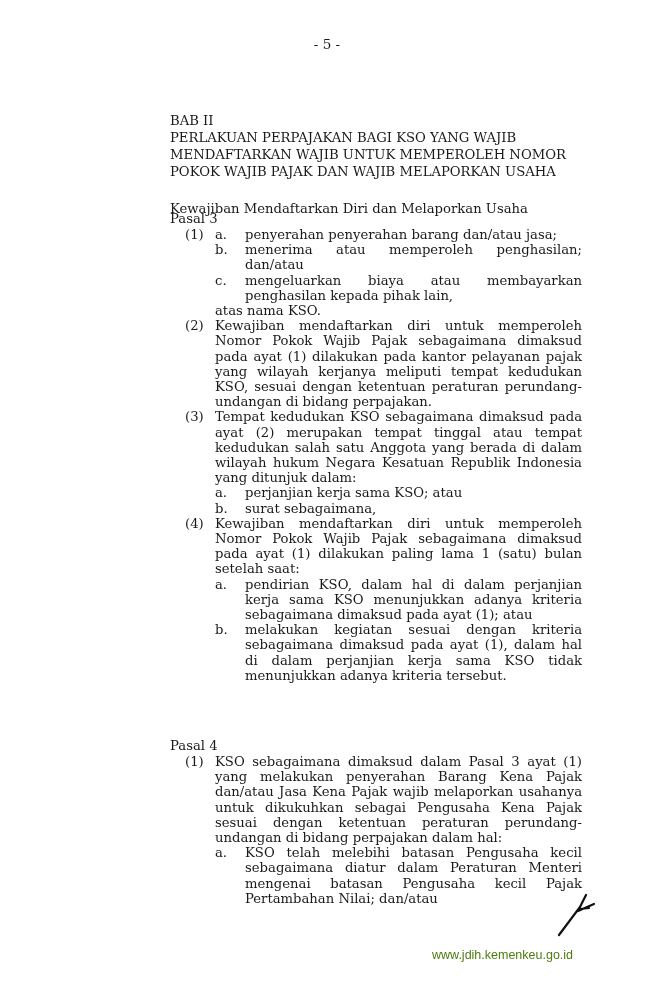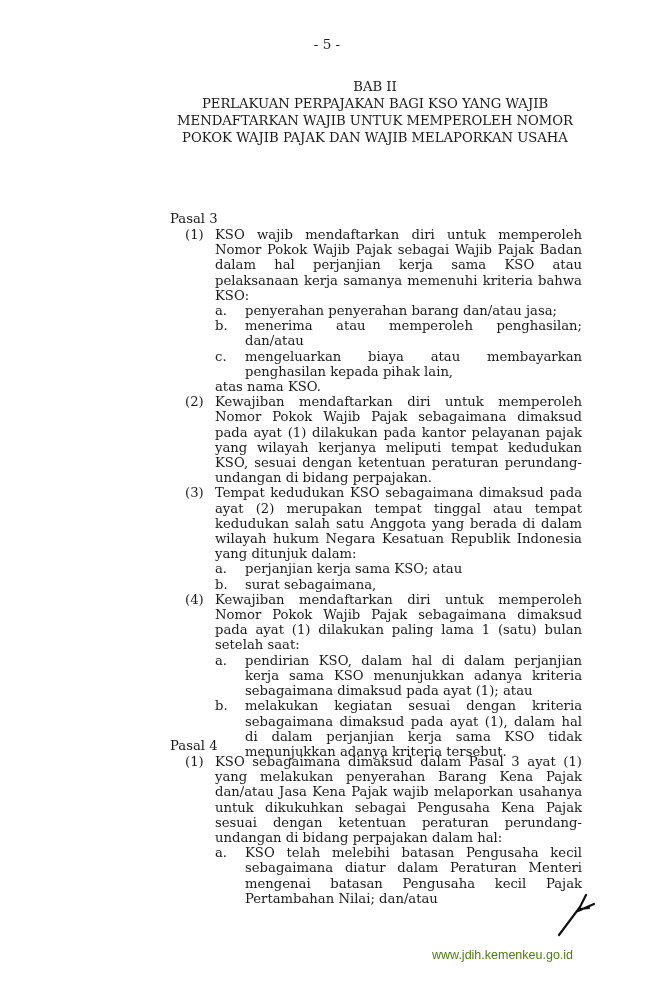--- a/index.html
+++ b/index.html
@@ -1,19 +1,19 @@
 <!DOCTYPE html>
 <html><head>
 <meta charset="utf-8">
 <style>
   html, body { margin: 0; padding: 0; background: #ffffff; }
   body { width: 654px; height: 1000px; position: relative; overflow: hidden;
          font-family: "DejaVu Serif", "Liberation Serif", serif; color: #1a1a1a; }
   .page-num { position: absolute; top: 36px; left: 0; width: 654px; text-align: center; font-size: 13.5px; }
-  .heading { position: absolute; left: 170px; width: 410px; text-align: center; font-size: 13.2px; line-height: 17px; }
+  .heading { position: absolute; left: 170px; width: 410px; text-align: left; font-size: 13.2px; line-height: 17px; margin-top: 34px; }
   .bab { top: 78px; }
   .bagian { top: 166px; }
   .pasal { position: absolute; left: 170px; width: 410px; font-size: 13.2px; }
   .body { position: absolute; left: 185px; width: 397px; font-size: 13.2px; line-height: 15.2px; }
   .ayat { position: relative; padding-left: 30px; text-align: justify; }
   .ayat-num { position: absolute; left: 0; top: 0; }
   .sub { position: relative; padding-left: 30px; text-align: justify; }
   .sub-label { position: absolute; left: 0; top: 0; }
   .closing { }
   .paraph { position: absolute; left: 556px; top: 893px; width: 40px; height: 44px; }
@@ -26,28 +26,28 @@
 <div class="page-num">- 5 -</div>
 
 <div class="heading bab">
   <div>BAB II</div>
   <div>PERLAKUAN PERPAJAKAN BAGI KSO YANG WAJIB</div>
   <div>MENDAFTARKAN WAJIB UNTUK MEMPEROLEH NOMOR</div>
   <div>POKOK WAJIB PAJAK DAN WAJIB MELAPORKAN USAHA</div>
 </div>
 
 <div class="heading bagian">
+  <div>Kewajiban Mendaftarkan Diri dan Melaporkan Usaha</div>
 </div>
 
 <div class="pasal" style="top:211px;">Pasal 3</div>
 
 <div class="body" style="top:227px;">
   <div class="ayat">
     <span class="ayat-num">(1)</span>
-    <div>KSO wajib mendaftarkan diri untuk memperoleh Nomor Pokok Wajib Pajak sebagai Wajib Pajak Badan dalam hal perjanjian kerja sama KSO atau pelaksanaan kerja samanya memenuhi kriteria bahwa KSO:</div>
     <div class="sub"><span class="sub-label">a.</span><span>penyerahan penyerahan barang dan/atau jasa;</span></div>
     <div class="sub"><span class="sub-label">b.</span><span>menerima atau memperoleh penghasilan; dan/atau</span></div>
     <div class="sub"><span class="sub-label">c.</span><span>mengeluarkan biaya atau membayarkan penghasilan kepada pihak lain,</span></div>
     <div class="closing">atas nama KSO.</div>
   </div>
   <div class="ayat">
     <span class="ayat-num">(2)</span>
     <div>Kewajiban mendaftarkan diri untuk memperoleh Nomor Pokok Wajib Pajak sebagaimana dimaksud pada ayat (1) dilakukan pada kantor pelayanan pajak yang wilayah kerjanya meliputi tempat kedudukan KSO, sesuai dengan ketentuan peraturan perundang-undangan di bidang perpajakan.</div>
   </div>
   <div class="ayat">

